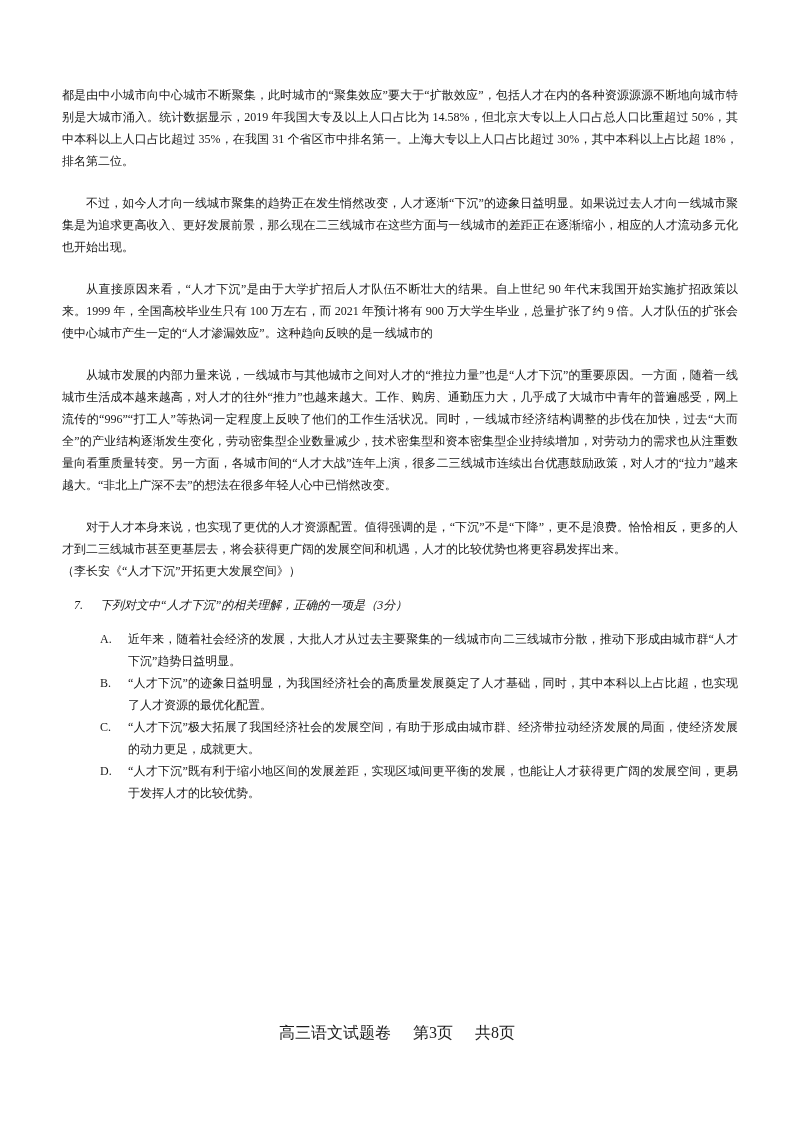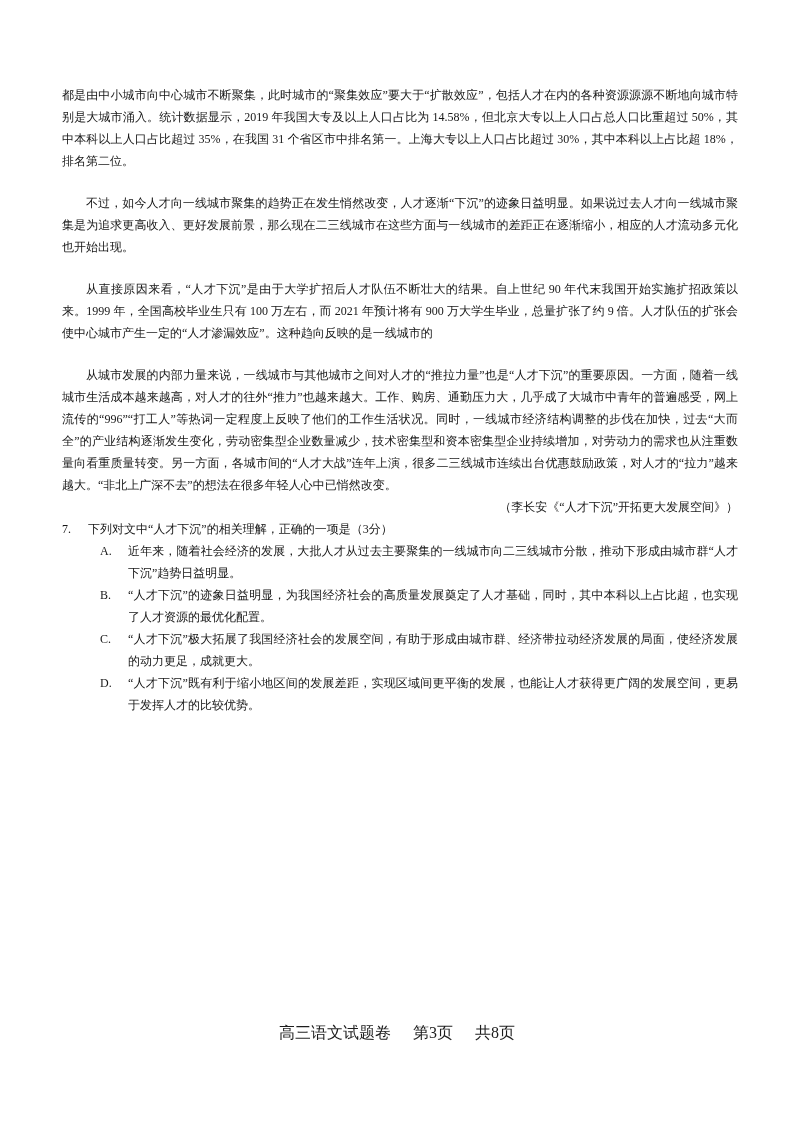--- a/index.html
+++ b/index.html
@@ -31,26 +31,27 @@
   }
   .para {
     margin: 0;
   }
   .para.indent {
     text-indent: 2em;
     margin-top: 20px;
   }
   .attribution {
     margin: 0;
-    text-align: right;
+    text-align: left;
   }
   .stem {
-    margin: 0;
+    margin: 12px;
     padding-left: 26px;
     text-align: left;
+    font-style: italic;
   }
   .q-num {
     display: inline-block;
     width: 26px;
     margin-left: -26px;
   }
   .option {
     margin: 0 0 0 38px;
     padding-left: 28px;
   }
@@ -76,20 +77,21 @@
 </head>
 <body>
 
 <div class="page">
   <div class="content">
 
     <p class="para">都是由中小城市向中心城市不断聚集，此时城市的“聚集效应”要大于“扩散效应”，包括人才在内的各种资源源源不断地向城市特别是大城市涌入。统计数据显示，2019 年我国大专及以上人口占比为 14.58%，但北京大专以上人口占总人口比重超过 50%，其中本科以上人口占比超过 35%，在我国 31 个省区市中排名第一。上海大专以上人口占比超过 30%，其中本科以上占比超 18%，排名第二位。</p>
     <p class="para indent">不过，如今人才向一线城市聚集的趋势正在发生悄然改变，人才逐渐“下沉”的迹象日益明显。如果说过去人才向一线城市聚集是为追求更高收入、更好发展前景，那么现在二三线城市在这些方面与一线城市的差距正在逐渐缩小，相应的人才流动多元化也开始出现。</p>
     <p class="para indent">从直接原因来看，“人才下沉”是由于大学扩招后人才队伍不断壮大的结果。自上世纪 90 年代末我国开始实施扩招政策以来。1999 年，全国高校毕业生只有 100 万左右，而 2021 年预计将有 900 万大学生毕业，总量扩张了约 9 倍。人才队伍的扩张会使中心城市产生一定的“人才渗漏效应”。这种趋向反映的是一线城市的</p>
     <p class="para indent">从城市发展的内部力量来说，一线城市与其他城市之间对人才的“推拉力量”也是“人才下沉”的重要原因。一方面，随着一线城市生活成本越来越高，对人才的往外“推力”也越来越大。工作、购房、通勤压力大，几乎成了大城市中青年的普遍感受，网上流传的“996”“打工人”等热词一定程度上反映了他们的工作生活状况。同时，一线城市经济结构调整的步伐在加快，过去“大而全”的产业结构逐渐发生变化，劳动密集型企业数量减少，技术密集型和资本密集型企业持续增加，对劳动力的需求也从注重数量向看重质量转变。另一方面，各城市间的“人才大战”连年上演，很多二三线城市连续出台优惠鼓励政策，对人才的“拉力”越来越大。“非北上广深不去”的想法在很多年轻人心中已悄然改变。</p>
+    <p class="para indent">对于人才本身来说，也实现了更优的人才资源配置。值得强调的是，“下沉”不是“下降”，更不是浪费。恰恰相反，更多的人才到二三线城市甚至更基层去，将会获得更广阔的发展空间和机遇，人才的比较优势也将更容易发挥出来。</p>
 
     <p class="attribution">（李长安《“人才下沉”开拓更大发展空间》）</p>
 
     <div class="question">
       <p class="stem"><span class="q-num">7.</span><span>下列对文中“人才下沉”的相关理解，正确的一项是（3分）</span></p>
 
       <p class="option"><span class="opt-label">A.</span><span>近年来，随着社会经济的发展，大批人才从过去主要聚集的一线城市向二三线城市分散，推动下形成由城市群“人才下沉”趋势日益明显。</span></p>
       <p class="option"><span class="opt-label">B.</span><span>“人才下沉”的迹象日益明显，为我国经济社会的高质量发展奠定了人才基础，同时，其中本科以上占比超，也实现了人才资源的最优化配置。</span></p>
       <p class="option"><span class="opt-label">C.</span><span>“人才下沉”极大拓展了我国经济社会的发展空间，有助于形成由城市群、经济带拉动经济发展的局面，使经济发展的动力更足，成就更大。</span></p>
       <p class="option"><span class="opt-label">D.</span><span>“人才下沉”既有利于缩小地区间的发展差距，实现区域间更平衡的发展，也能让人才获得更广阔的发展空间，更易于发挥人才的比较优势。</span></p>

